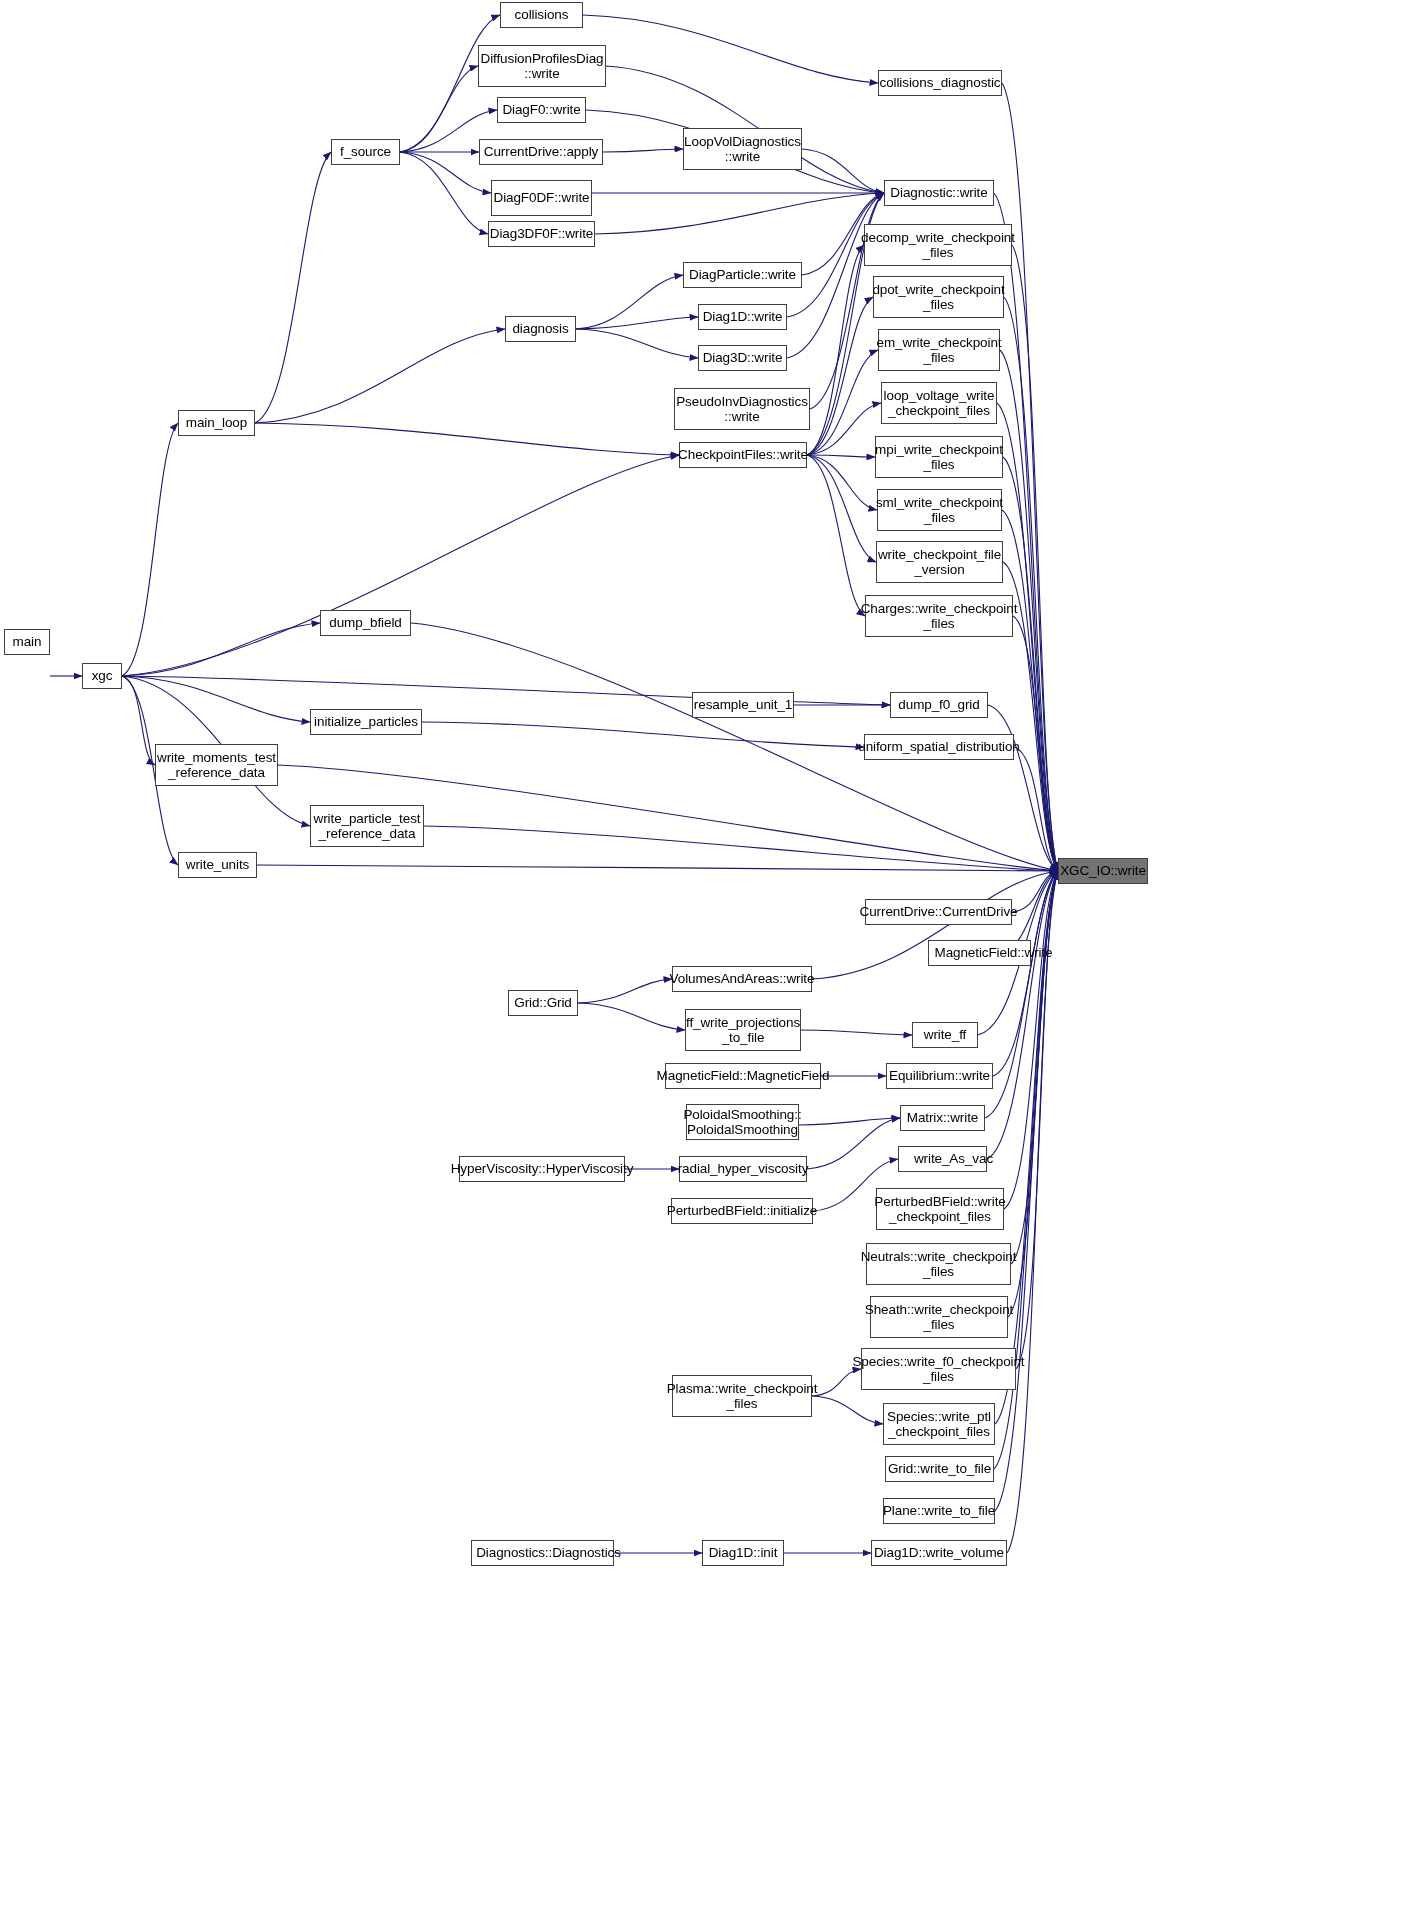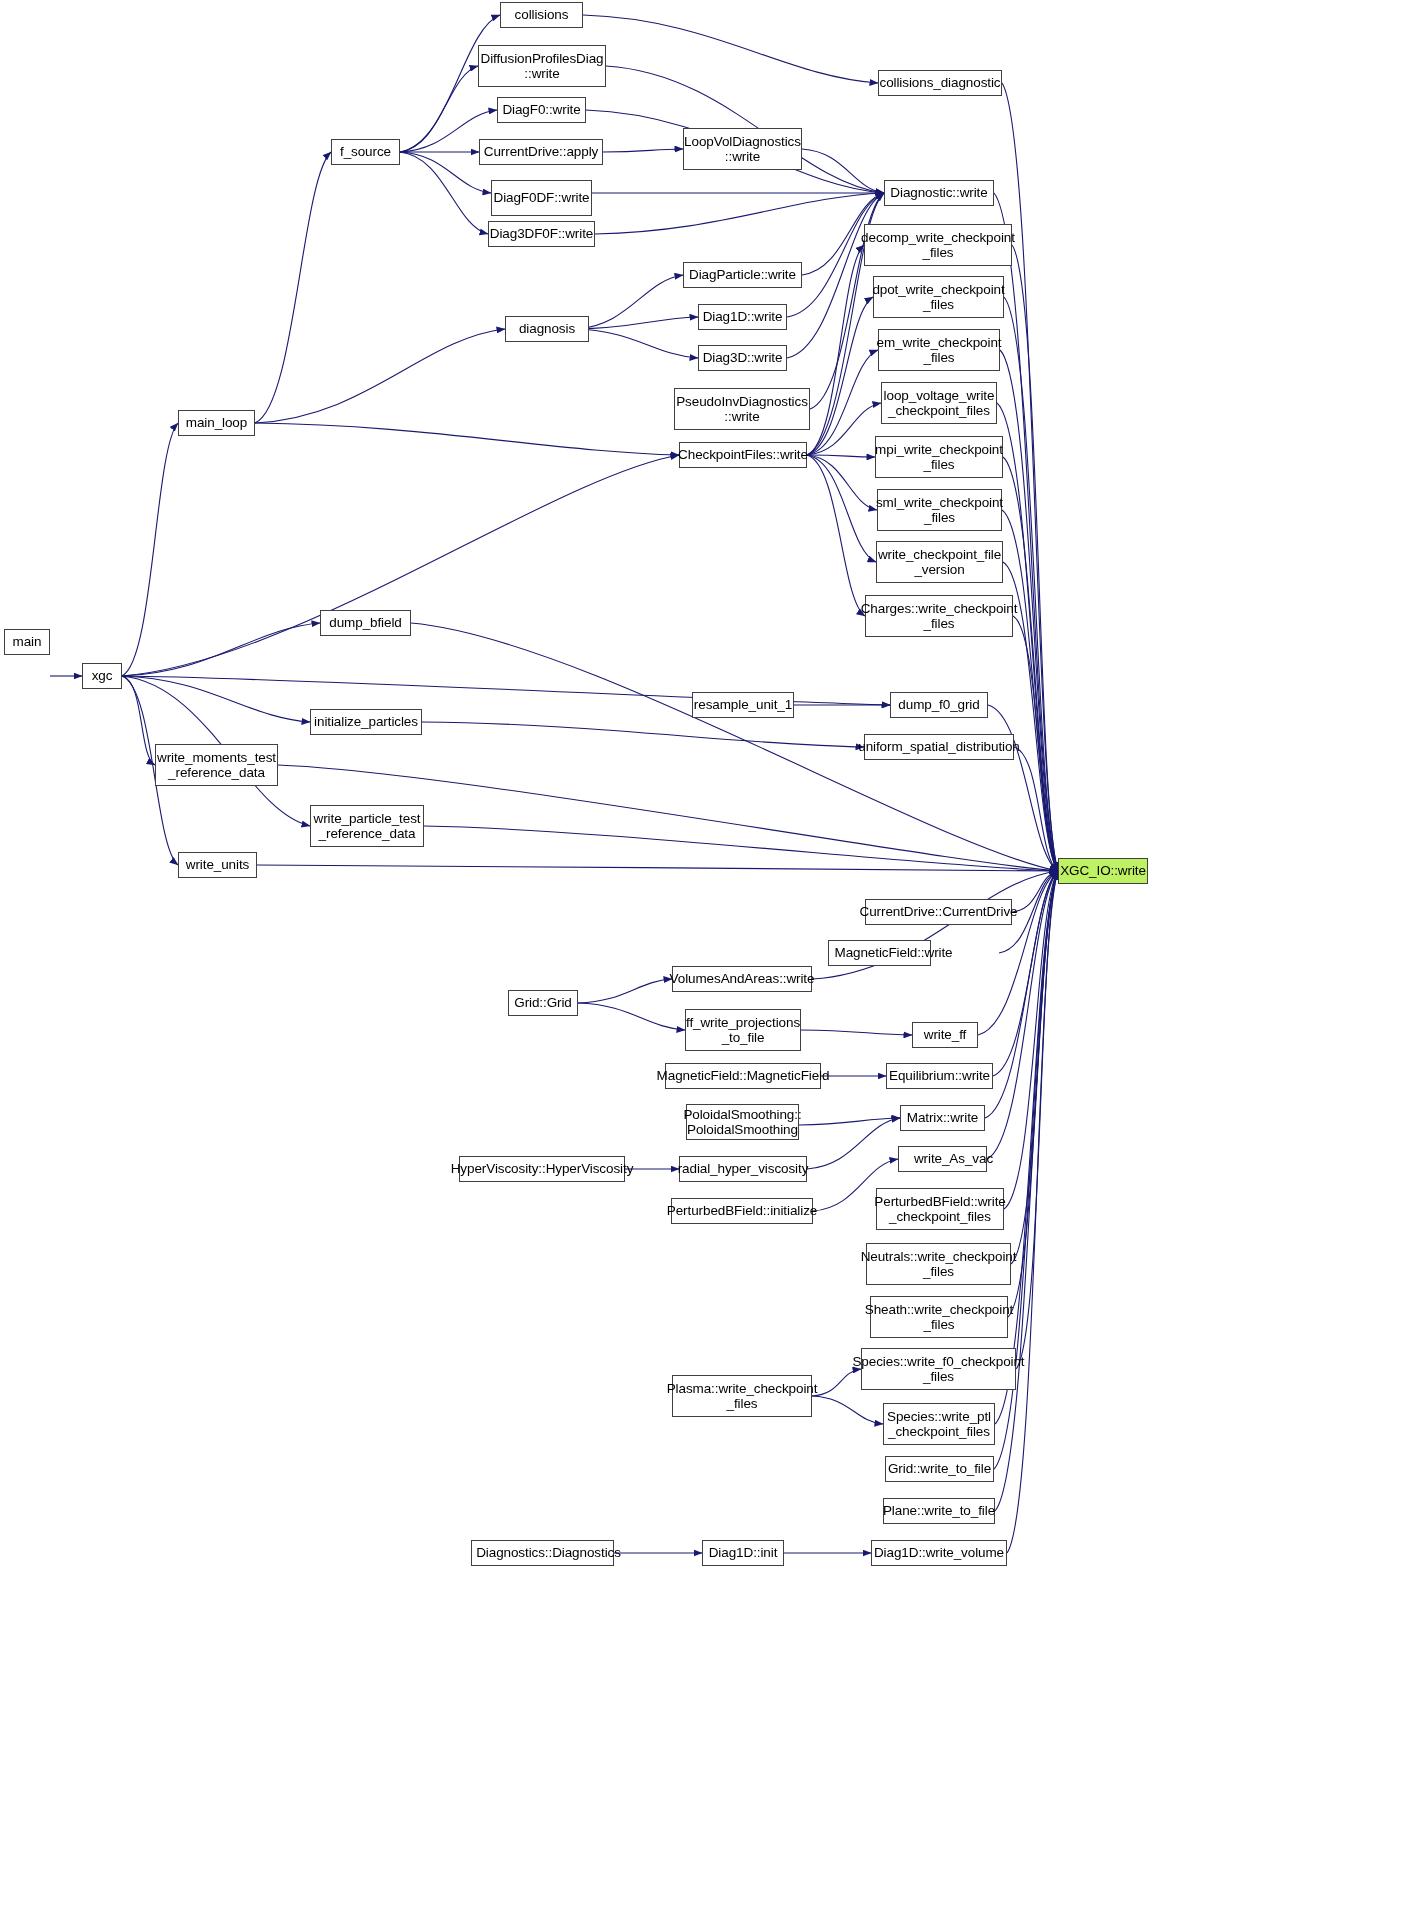--- a/index.html
+++ b/index.html
@@ -32,21 +32,21 @@
     align-items: center;
     justify-content: center;
     text-align: center;
     font-size: 13.5px;
     line-height: 1.12;
     white-space: pre-line;
     padding: 0 4px;
     letter-spacing: -0.1px;
   }
   .gnode.highlight {
-    background: #bef264;
+    background: #737373;
   }
 </style>
 </head>
 <body>
 
 <div id="graph-root">
   <svg id="edge-layer" viewBox="0 0 1408 1919" xmlns="http://www.w3.org/2000/svg">
     <defs>
       <marker id="arrow" markerWidth="9" markerHeight="7" refX="8.5" refY="3.5" orient="auto" markerUnits="userSpaceOnUse">
         <polygon points="0,0 9,3.5 0,7" fill="#191970"></polygon>
@@ -150,21 +150,21 @@
       <div class="gnode" style="left: 478px; top: 45px; width: 128px; height: 42px;">DiffusionProfilesDiag
 ::write</div>
       <div class="gnode" style="left: 497px; top: 97px; width: 89px; height: 26px;">DiagF0::write</div>
       <div class="gnode" style="left: 479px; top: 139px; width: 124px; height: 26px;">CurrentDrive::apply</div>
       <div class="gnode" style="left: 491px; top: 180px; width: 101px; height: 36px;">DiagF0DF::write</div>
       <div class="gnode" style="left: 488px; top: 221px; width: 107px; height: 26px;">Diag3DF0F::write</div>
       <div class="gnode" style="left: 683px; top: 128px; width: 119px; height: 42px;">LoopVolDiagnostics
 ::write</div>
       <div class="gnode" style="left: 878px; top: 70px; width: 124px; height: 26px;">collisions_diagnostic</div>
       <div class="gnode" style="left: 884px; top: 180px; width: 110px; height: 26px;">Diagnostic::write</div>
-      <div class="gnode" style="left: 505px; top: 316px; width: 84px; height: 26px;">diagnosis</div>
+      <div class="gnode" style="left: 505px; top: 316px; width: 71px; height: 26px;">diagnosis</div>
       <div class="gnode" style="left: 683px; top: 262px; width: 119px; height: 26px;">DiagParticle::write</div>
       <div class="gnode" style="left: 698px; top: 304px; width: 89px; height: 26px;">Diag1D::write</div>
       <div class="gnode" style="left: 698px; top: 345px; width: 89px; height: 26px;">Diag3D::write</div>
       <div class="gnode" style="left: 674px; top: 388px; width: 136px; height: 42px;">PseudoInvDiagnostics
 ::write</div>
       <div class="gnode" style="left: 679px; top: 442px; width: 128px; height: 26px;">CheckpointFiles::write</div>
       <div class="gnode" style="left: 864px; top: 224px; width: 148px; height: 42px;">decomp_write_checkpoint
 _files</div>
       <div class="gnode" style="left: 873px; top: 276px; width: 131px; height: 42px;">dpot_write_checkpoint
 _files</div>
@@ -185,21 +185,21 @@
       <div class="gnode" style="left: 155px; top: 744px; width: 123px; height: 42px;">write_moments_test
 _reference_data</div>
       <div class="gnode" style="left: 310px; top: 805px; width: 114px; height: 42px;">write_particle_test
 _reference_data</div>
       <div class="gnode" style="left: 178px; top: 852px; width: 79px; height: 26px;">write_units</div>
       <div class="gnode" style="left: 692px; top: 692px; width: 102px; height: 26px;">resample_unit_1</div>
       <div class="gnode" style="left: 890px; top: 692px; width: 98px; height: 26px;">dump_f0_grid</div>
       <div class="gnode" style="left: 864px; top: 734px; width: 150px; height: 26px;">uniform_spatial_distribution</div>
       <div class="gnode highlight" style="left: 1058px; top: 858px; width: 90px; height: 26px;">XGC_IO::write</div>
       <div class="gnode" style="left: 865px; top: 899px; width: 147px; height: 26px;">CurrentDrive::CurrentDrive</div>
-      <div class="gnode" style="left: 828px; top: 940px; width: 103px; height: 26px; padding-left: 32px;">MagneticField::write</div>
+      <div class="gnode" style="left: 928px; top: 940px; width: 103px; height: 26px; padding-left: 32px;">MagneticField::write</div>
       <div class="gnode" style="left: 508px; top: 990px; width: 70px; height: 26px;">Grid::Grid</div>
       <div class="gnode" style="left: 672px; top: 966px; width: 140px; height: 26px;">VolumesAndAreas::write</div>
       <div class="gnode" style="left: 685px; top: 1009px; width: 116px; height: 42px;">ff_write_projections
 _to_file</div>
       <div class="gnode" style="left: 912px; top: 1022px; width: 66px; height: 26px;">write_ff</div>
       <div class="gnode" style="left: 665px; top: 1063px; width: 156px; height: 26px;">MagneticField::MagneticField</div>
       <div class="gnode" style="left: 886px; top: 1063px; width: 107px; height: 26px;">Equilibrium::write</div>
       <div class="gnode" style="left: 686px; top: 1104px; width: 113px; height: 36px;">PoloidalSmoothing::
 PoloidalSmoothing</div>
       <div class="gnode" style="left: 900px; top: 1105px; width: 85px; height: 26px;">Matrix::write</div>

